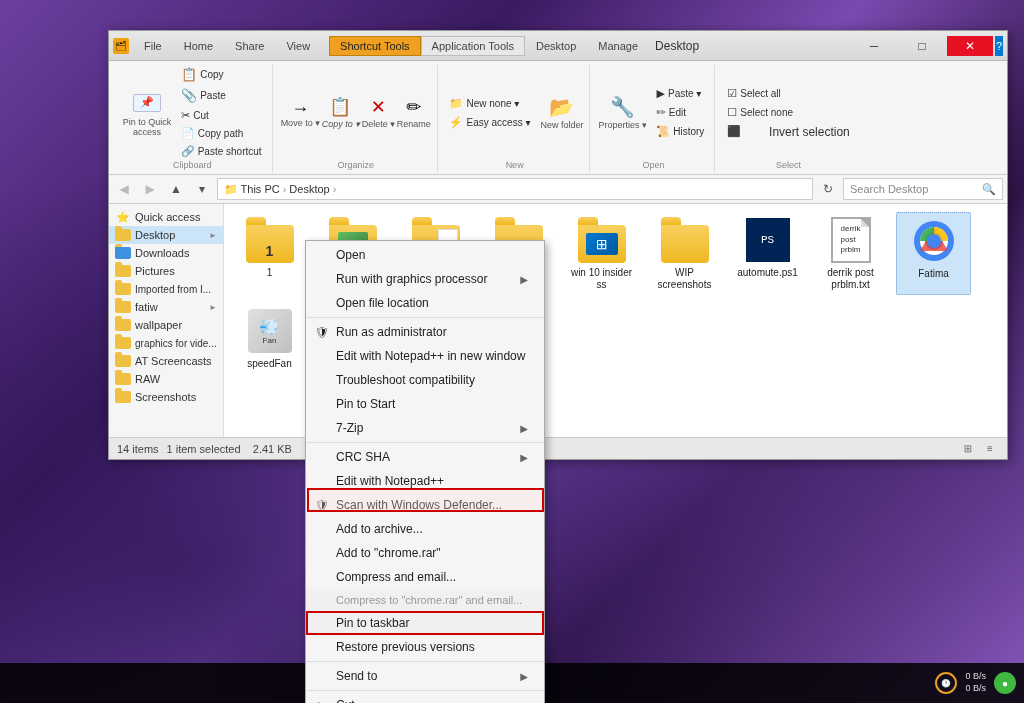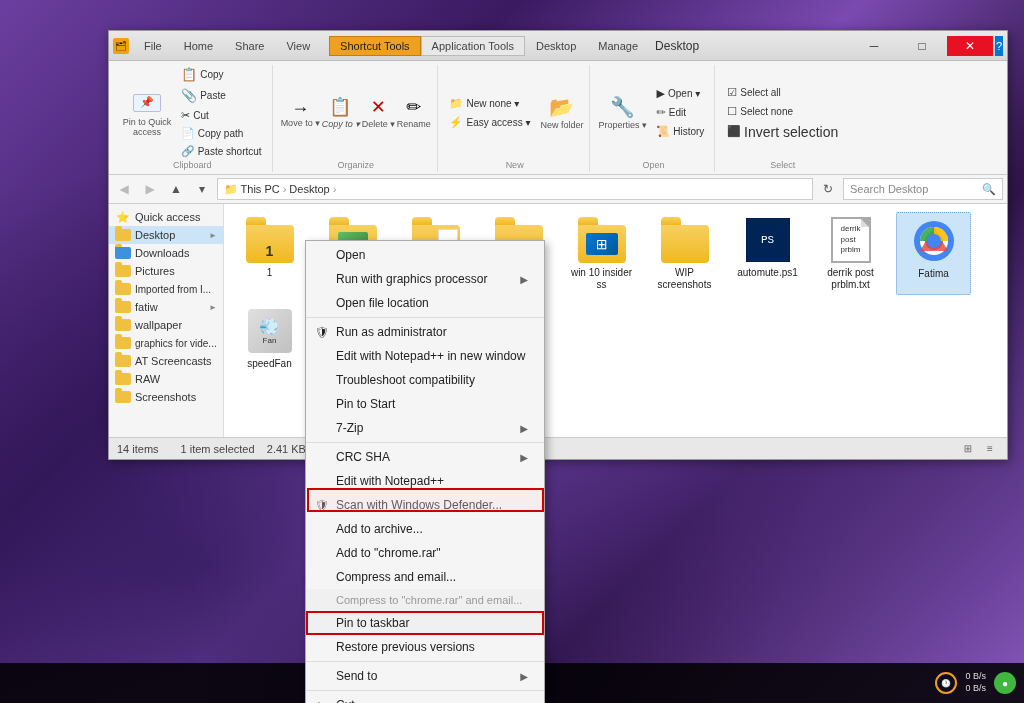--- a/index.html
+++ b/index.html
@@ -311,21 +311,21 @@
     }
     .status-bar {
       height: 22px;
       background: #e8e8e8;
       border-top: 1px solid #ccc;
       display: flex;
       align-items: center;
       padding: 0 8px;
       font-size: 11px;
       color: #444;
-      gap: 22px;
+      gap: 8px;
     }
     .status-right {
       margin-left: auto;
       display: flex;
       gap: 4px;
     }
     .view-btn {
       width: 18px;
       height: 18px;
       display: flex;
@@ -641,21 +641,21 @@
 
       <div class="ribbon-group">
         <div class="ribbon-group-buttons">
           <div style="display:flex;flex-direction:column;align-items:center;gap:1px;cursor:pointer;">
             <div style="font-size:20px;">🔧</div>
             <div style="font-size:9px;color:#555;">Properties ▾</div>
           </div>
           <div style="display:flex;flex-direction:column;gap:2px;margin-left:4px;">
             <div class="ribbon-btn-small">
               <span style="font-size:11px;">▶</span>
-                <span style="font-size:10px;">Open ▾</span>
+                <span style="font-size:10px;">Paste ▾</span>
             </div>
             <div class="ribbon-btn-small">
               <span style="font-size:11px;">✏</span>
                 <span style="font-size:10px;">Edit</span>
             </div>
             <div class="ribbon-btn-small">
               <span style="font-size:11px;">📜</span>
                 <span style="font-size:10px;">History</span>
             </div>
           </div>
@@ -669,21 +669,21 @@
             <div class="ribbon-btn-small">
               <span style="font-size:11px;">☑</span>
                 <span style="font-size:10px;">Select all</span>
             </div>
             <div class="ribbon-btn-small">
               <span style="font-size:11px;">☐</span>
                 <span style="font-size:10px;">Select none</span>
             </div>
             <div class="ribbon-btn-small">
               <span style="font-size:11px;">⬛</span>
-                <span style="font-size:14px;">Invert selection</span>
+                <span style="font-size:12px;margin-left:25px;">Invert selection</span>
             </div>
           </div>
         </div>
         <div class="ribbon-group-label">Select</div>
       </div>
     </div>
   </div>
 
   <div class="address-bar">
     <div class="nav-btn disabled">◀</div>

